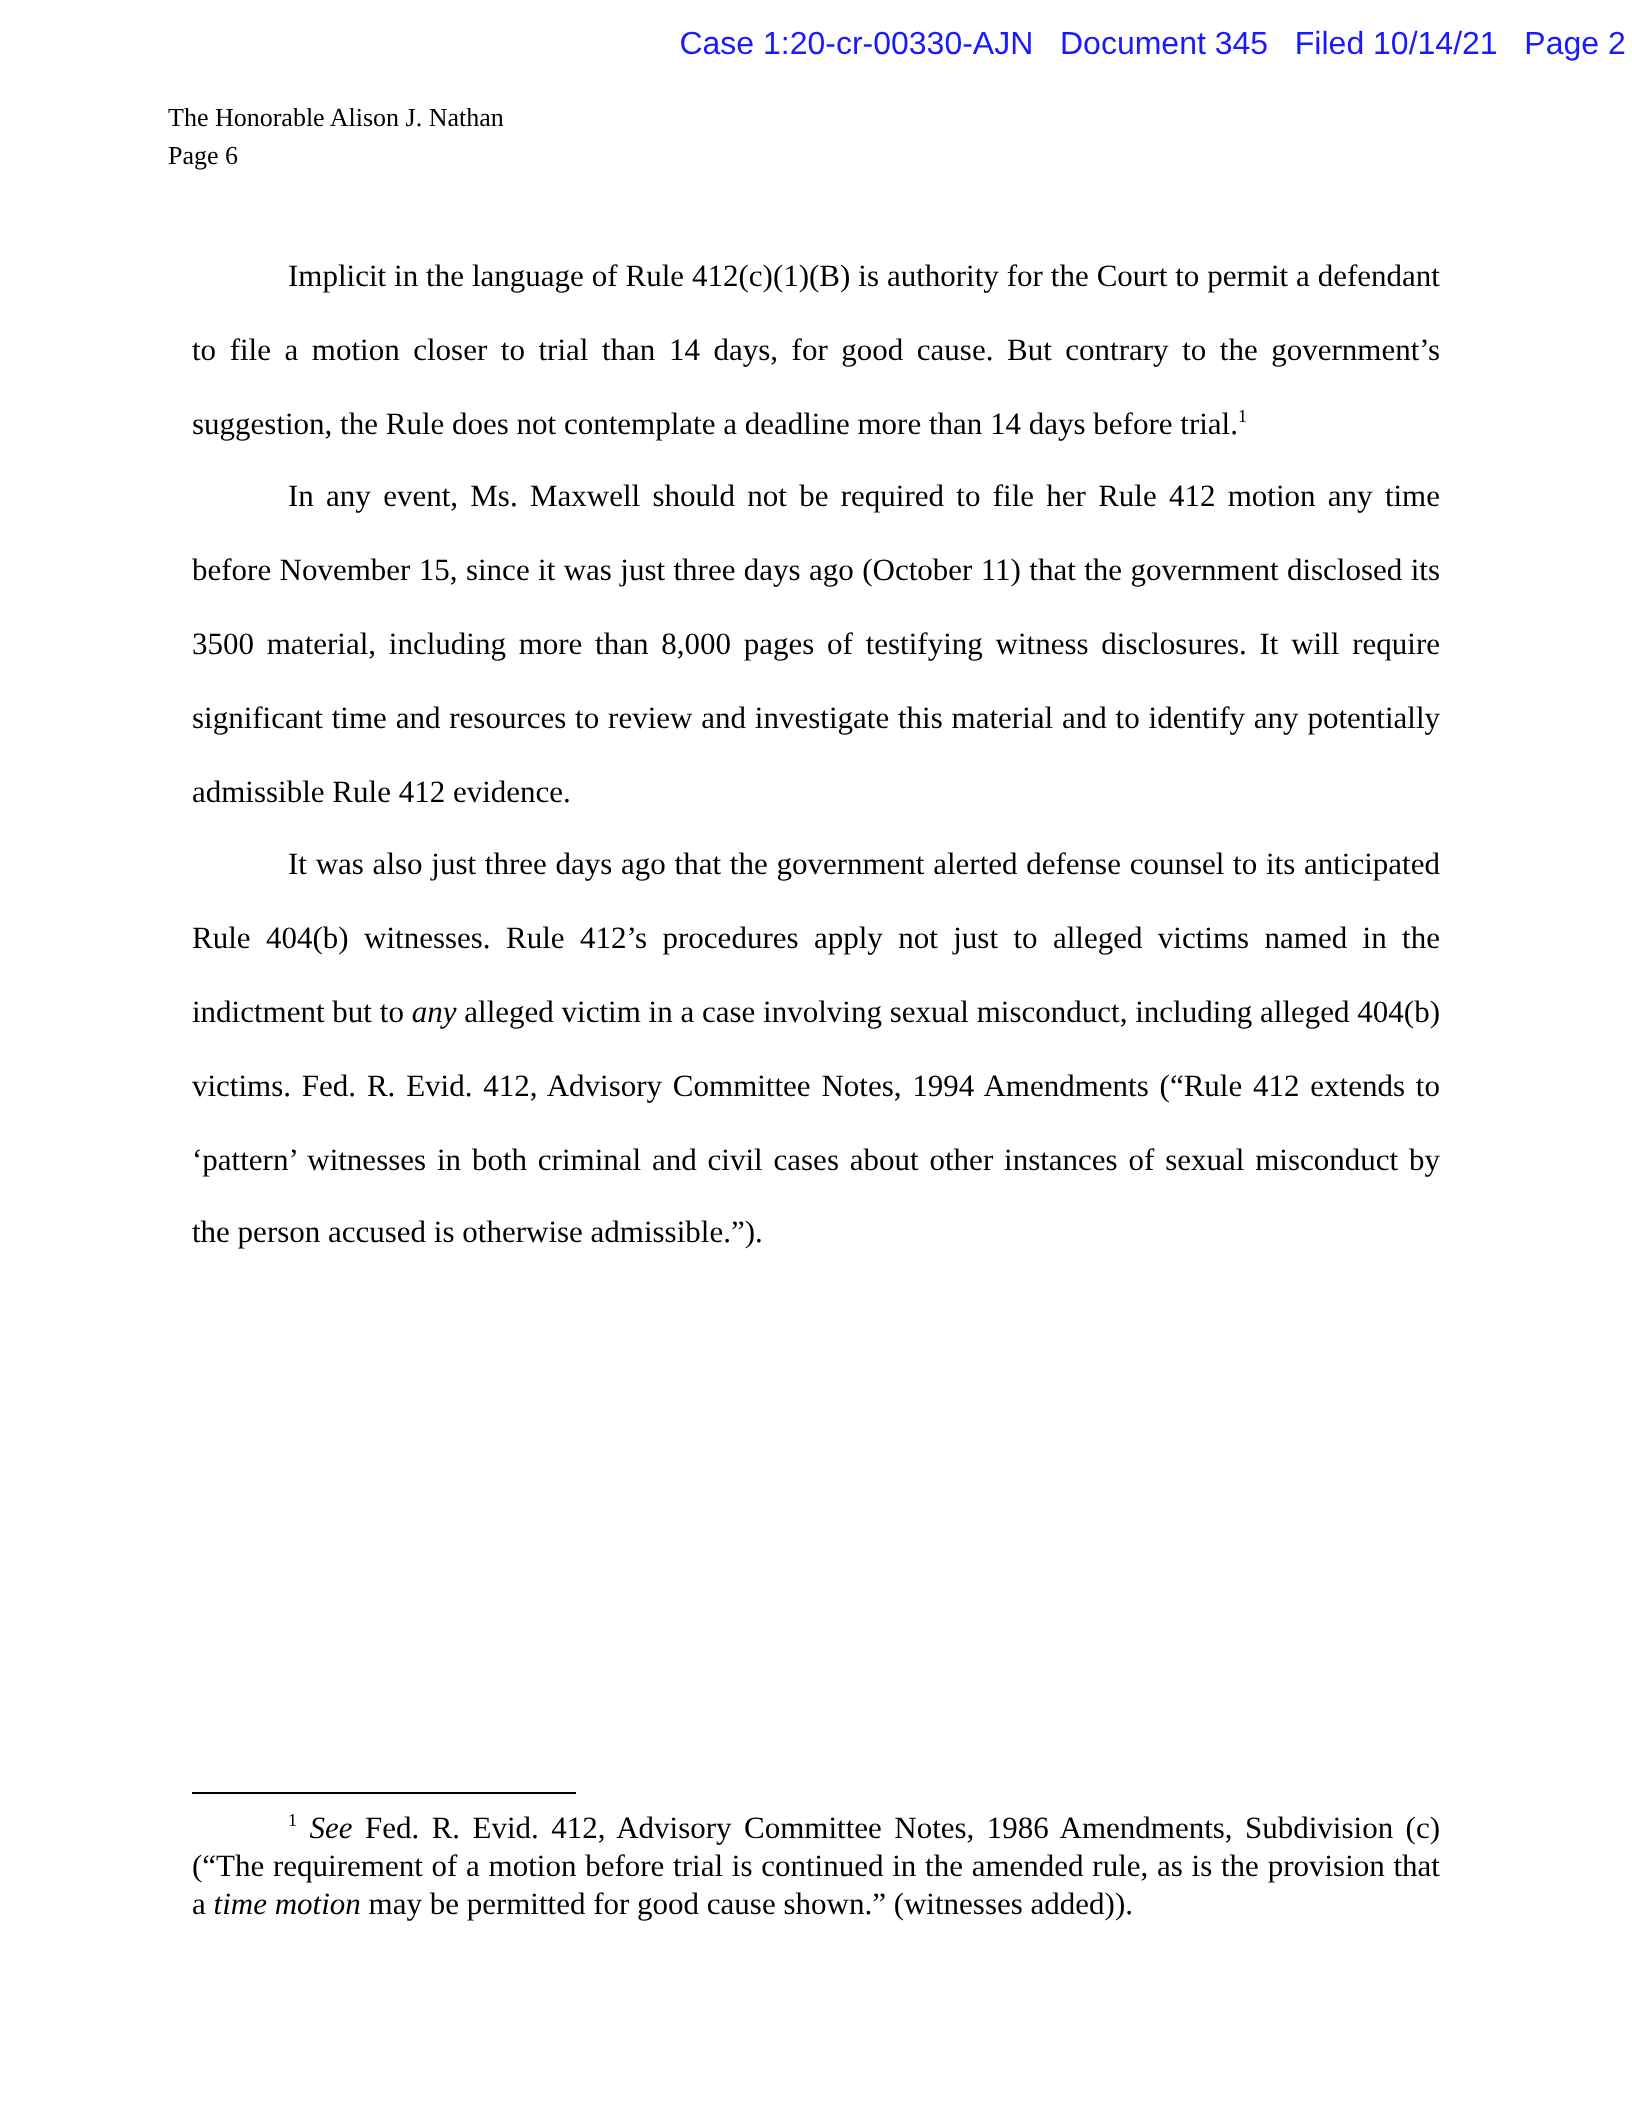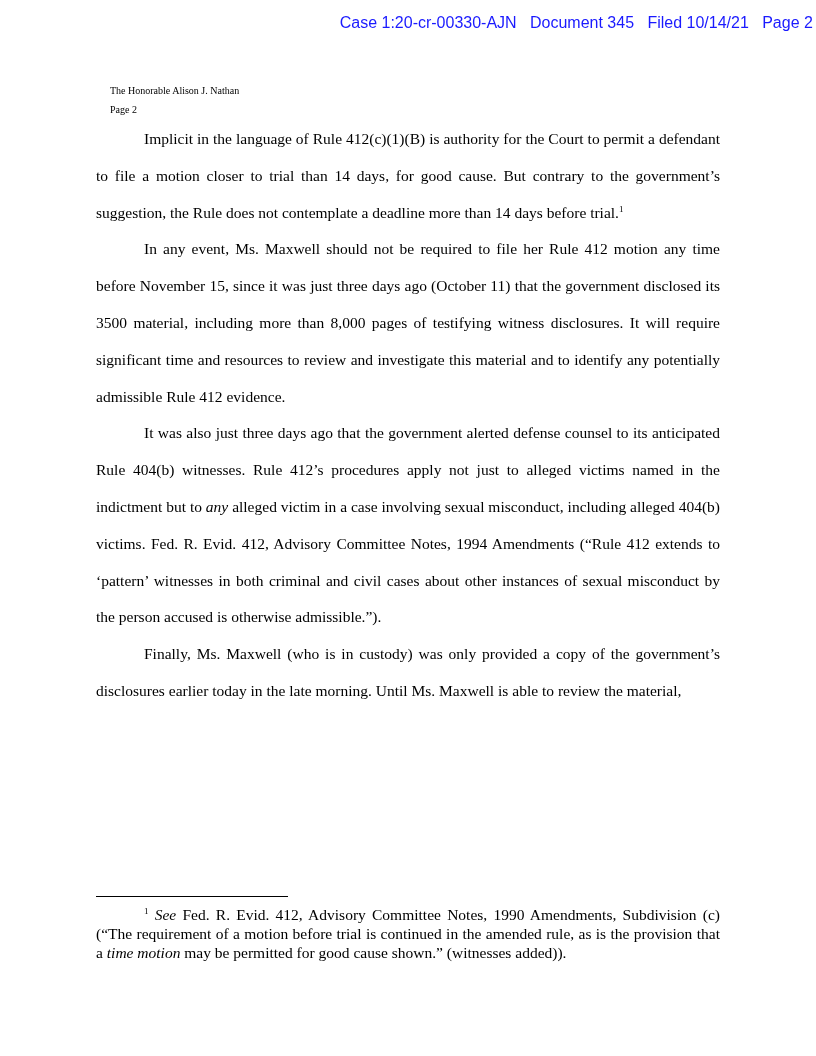--- a/index.html
+++ b/index.html
@@ -1,40 +1,39 @@
 <!DOCTYPE html>
 <html><head>
 <meta charset="utf-8">
 <style>
   html, body { margin: 0; padding: 0; background: #ffffff; }
   body { width: 816px; height: 1056px; position: relative; overflow: hidden;
          font-family: "Liberation Serif", serif; color: #000; }
   .stamp { position: absolute; top: 14px; left: 0; width: 816px; text-align: right;
            font-family: "Liberation Sans", sans-serif; font-size: 16px; color: #1a1aff; white-space: pre; margin-left: 28px; }
-  .addr { position: absolute; left: 110px; top: 49px; font-size: 10px; line-height: 19px; margin-top: 32px; }
+  .addr { position: absolute; left: 84px; top: 49px; font-size: 13px; line-height: 19px; }
   .addr div { white-space: nowrap; }
   .body { position: absolute; left: 96px; top: 121px; width: 624px; font-size: 15.5px; line-height: 36.8px; }
   .body p { margin: 0; text-align: justify; text-align-last: left; }
   .body p .ind { display: inline-block; width: 48px; }
   sup { font-size: 9px; vertical-align: 6px; line-height: 0; }
   .fnrule { position: absolute; left: 96px; top: 896px; width: 192px; border-top: 1px solid #000; }
   .fn { position: absolute; left: 96px; top: 905px; width: 624px; font-size: 15.5px; line-height: 19px; text-align: justify; text-align-last: left; }
   .fn .ind { display: inline-block; width: 48px; }
 </style>
 </head>
 <body>
 
 <div class="stamp"><span>Case 1:20-cr-00330-AJN</span>   <span>Document 345</span>   <span>Filed 10/14/21</span>   <span>Page 2 of 3</span></div>
 
 <div class="addr">
   <div>The Honorable Alison J. Nathan</div>
-  <div>Page 2</div>
+  <div>Page 6</div>
 </div>
 
 <div class="body">
   <p><span class="ind"></span><span>Implicit in the language of Rule 412(c)(1)(B) is authority for the Court to permit a defendant to file a motion closer to trial than 14 days, for good cause. But contrary to the government’s suggestion, the Rule does not contemplate a deadline more than 14 days before trial.</span><sup>1</sup></p>
   <p><span class="ind"></span><span>In any event, Ms. Maxwell should not be required to file her Rule 412 motion any time before November 15, since it was just three days ago (October 11) that the government disclosed its 3500 material, including more than 8,000 pages of testifying witness disclosures. It will require significant time and resources to review and investigate this material and to identify any potentially admissible Rule 412 evidence.</span></p>
   <p><span class="ind"></span><span>It was also just three days ago that the government alerted defense counsel to its anticipated Rule 404(b) witnesses. Rule 412’s procedures apply not just to alleged victims named in the indictment but to </span><em>any</em><span> alleged victim in a case involving sexual misconduct, including alleged 404(b) victims. Fed. R. Evid. 412, Advisory Committee Notes, 1994 Amendments (“Rule 412 extends to ‘pattern’ witnesses in both criminal and civil cases about other instances of sexual misconduct by the person accused is otherwise admissible.”).</span></p>
-  <p><span class="ind"></span><span>Finally, Ms. Maxwell (who is in custody) was only provided a copy of the government’s disclosures earlier today in the late morning. Until Ms. Maxwell is able to review the material,</span></p>
 </div>
 
 <div class="fnrule"></div>
-<div class="fn"><span class="ind"></span><sup>1</sup> <em>See</em><span> Fed. R. Evid. 412, Advisory Committee Notes, 1990 Amendments, Subdivision (c) (“The requirement of a motion before trial is continued in the amended rule, as is the provision that a </span><em>time motion</em><span> may be permitted for good cause shown.” (witnesses added)).</span></div>
+<div class="fn"><span class="ind"></span><sup>1</sup> <em>See</em><span> Fed. R. Evid. 412, Advisory Committee Notes, 1986 Amendments, Subdivision (c) (“The requirement of a motion before trial is continued in the amended rule, as is the provision that a </span><em>time motion</em><span> may be permitted for good cause shown.” (witnesses added)).</span></div>
 
 </body></html>

